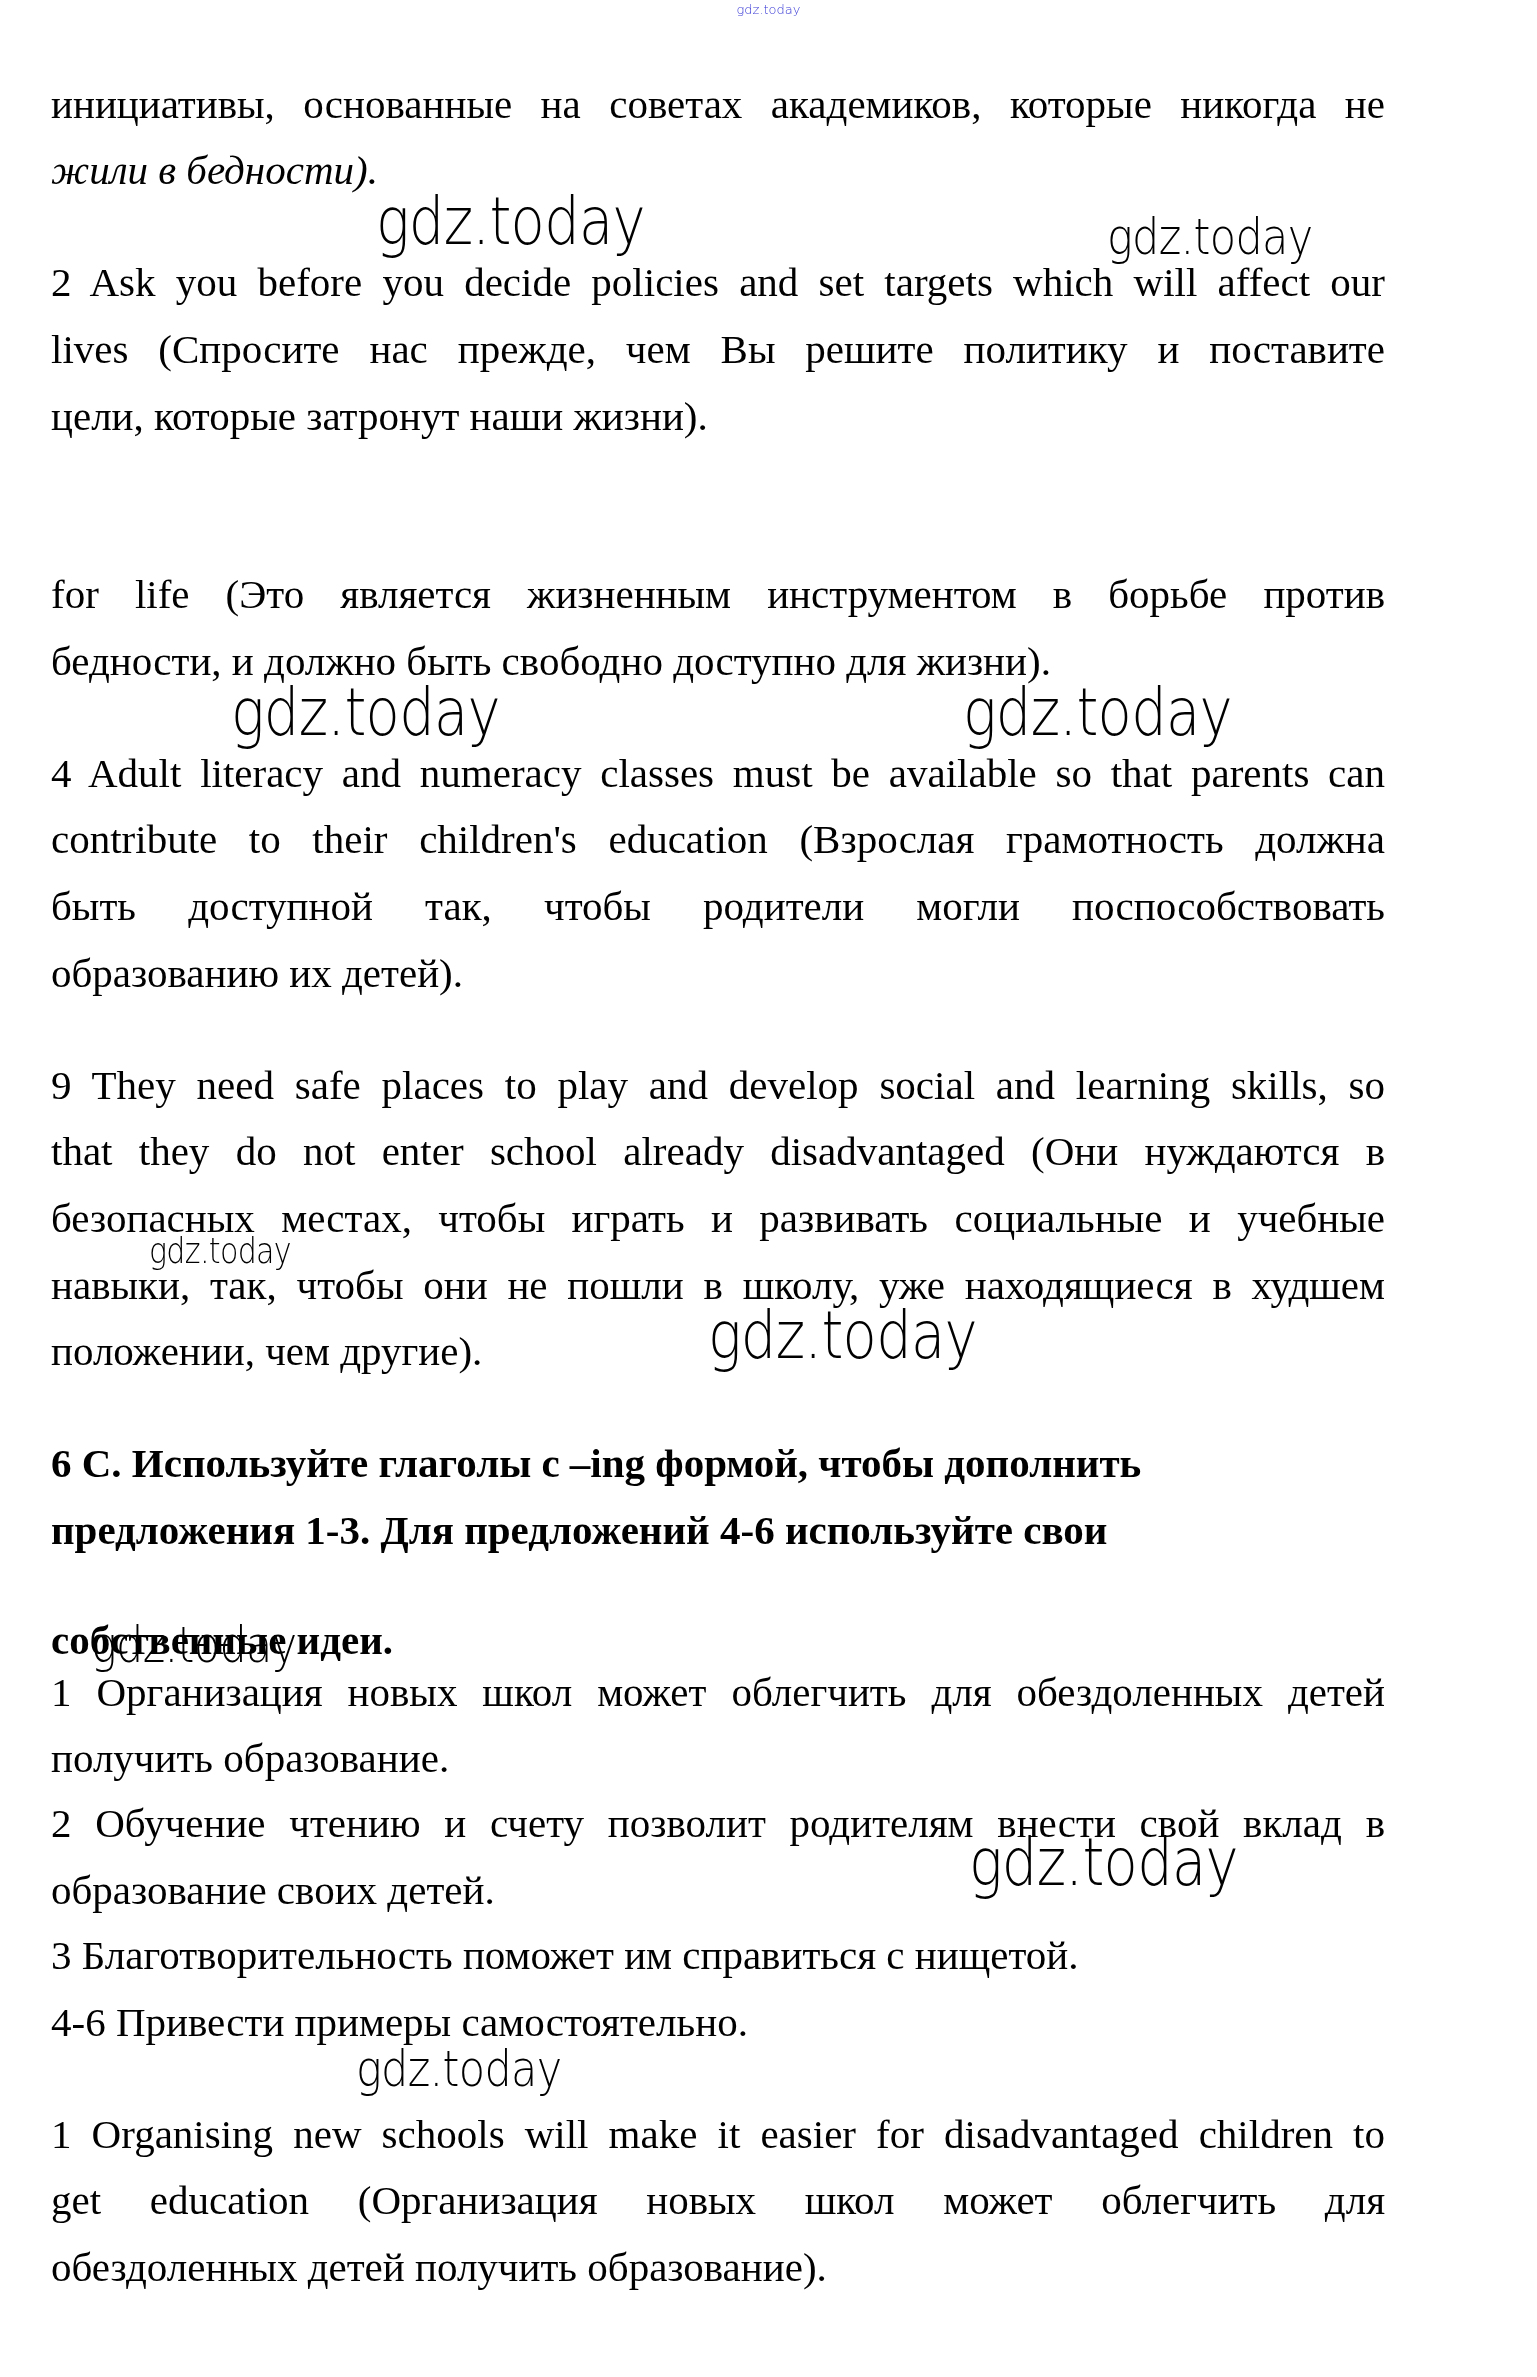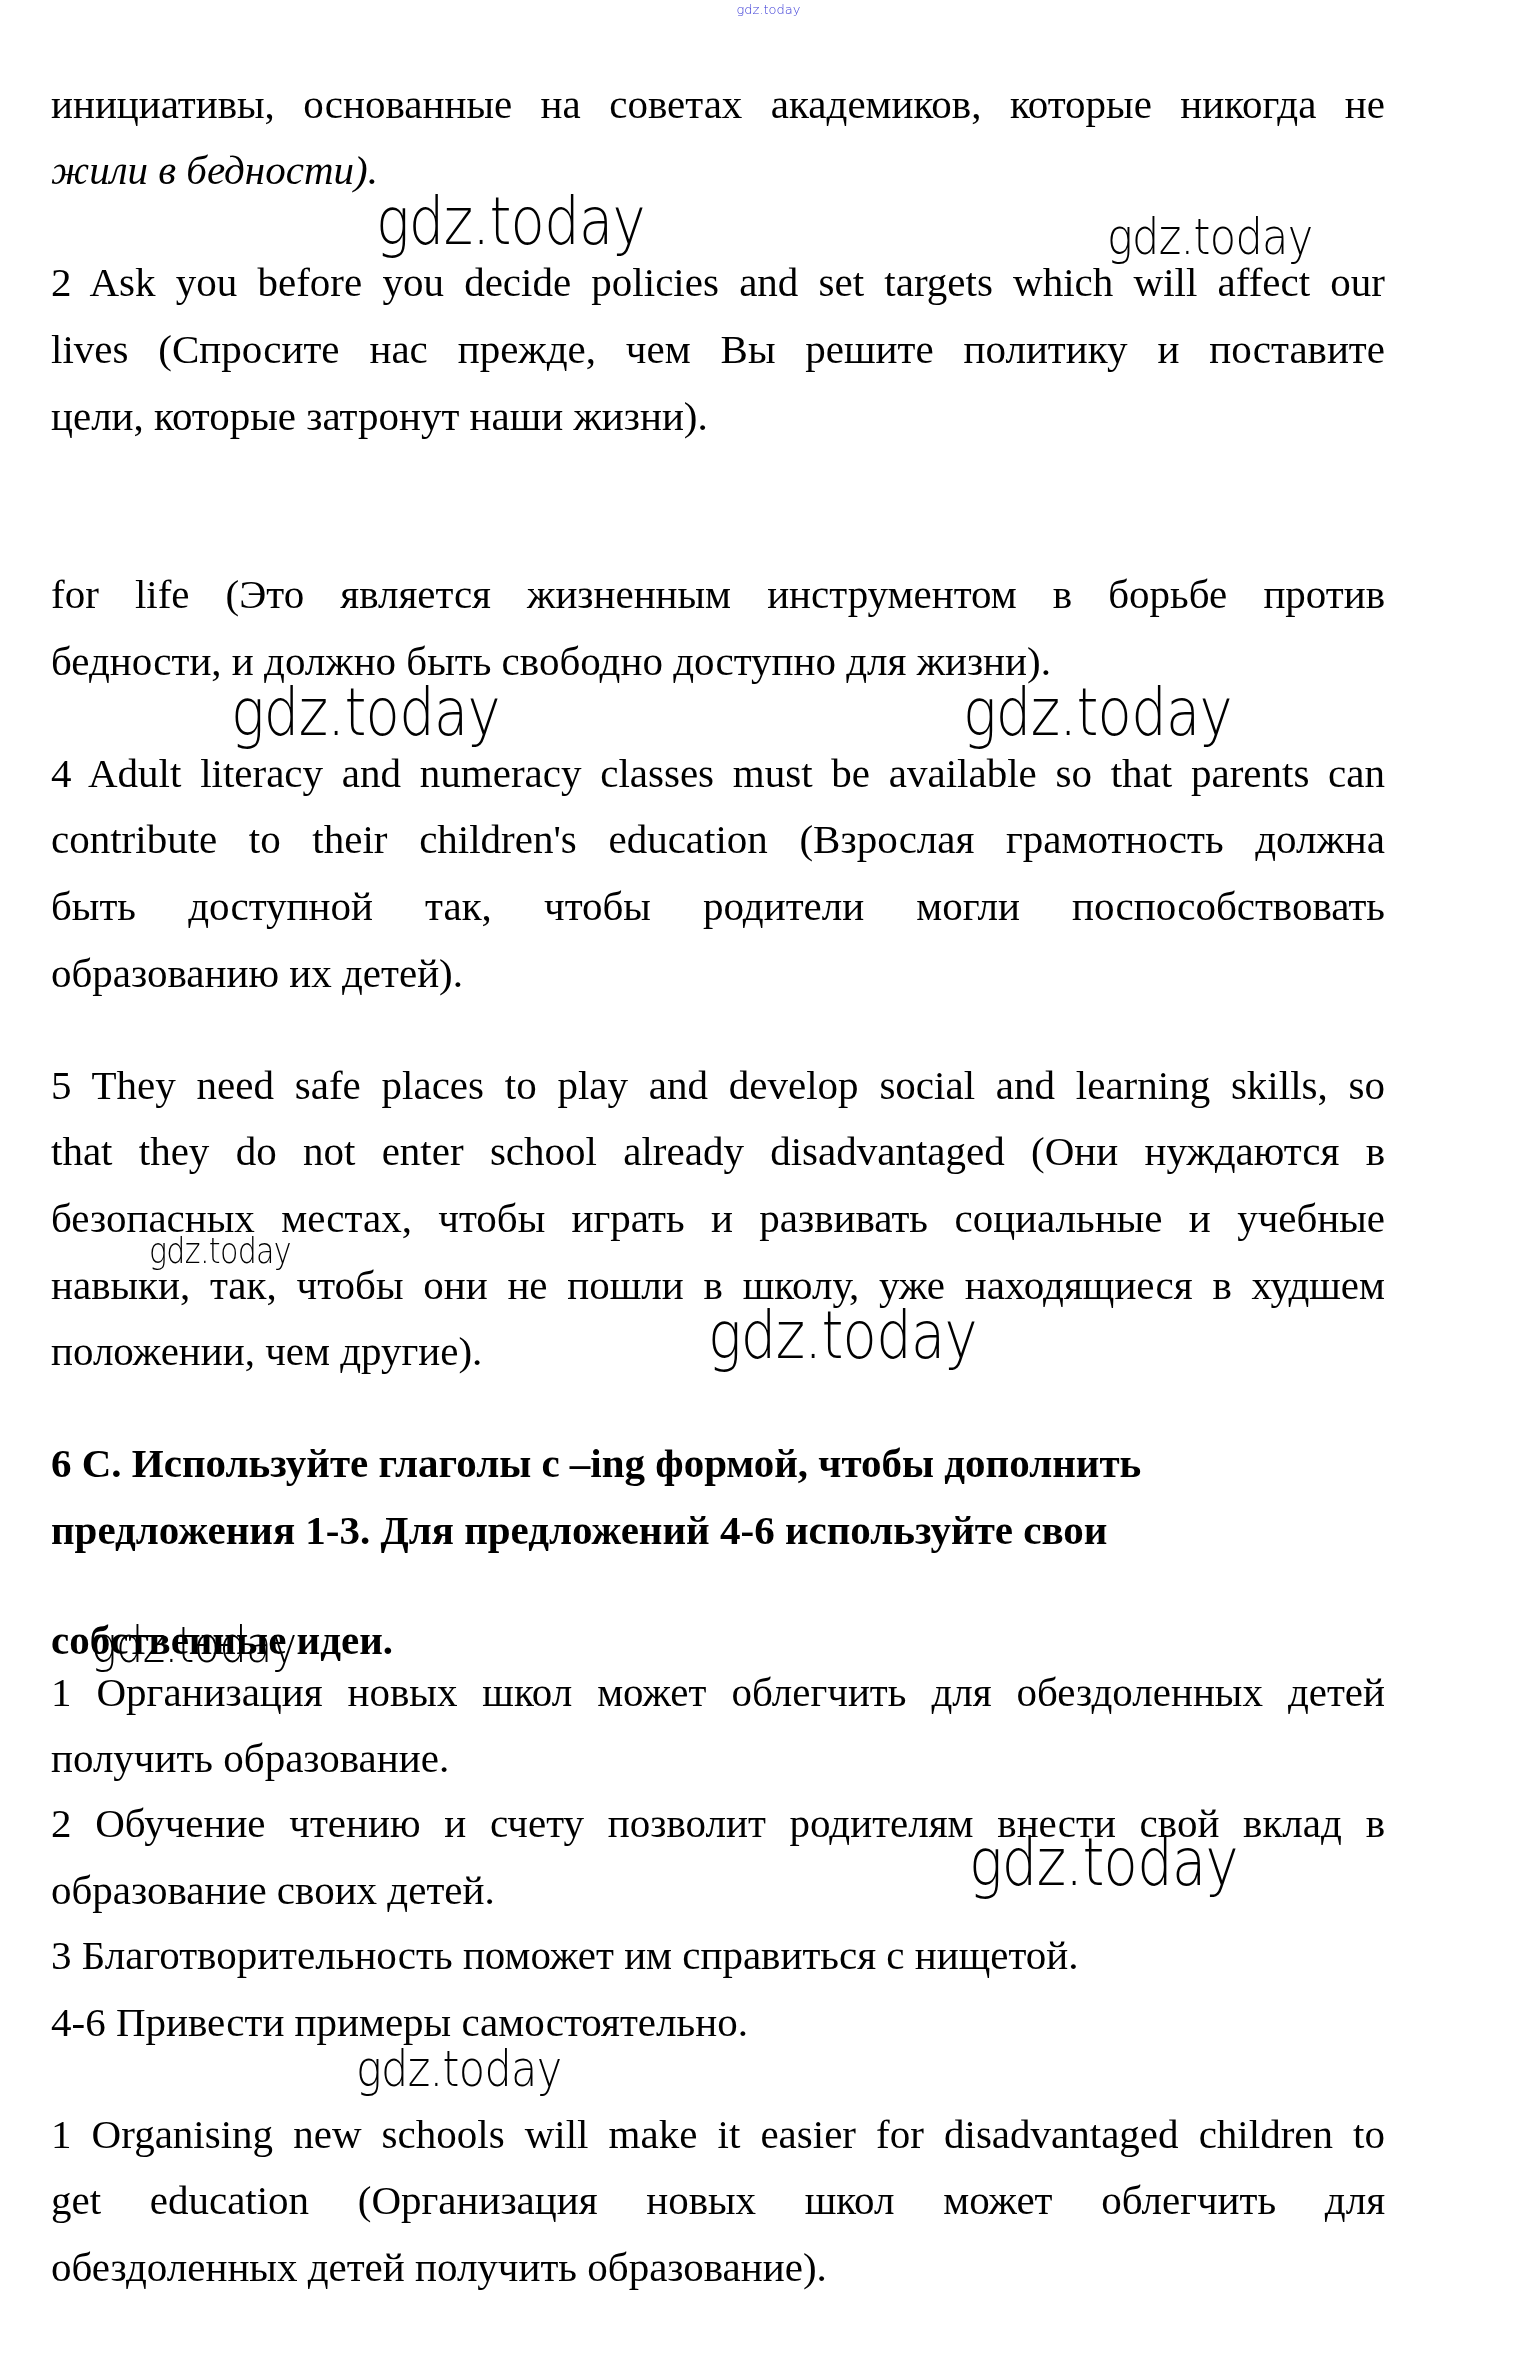--- a/index.html
+++ b/index.html
@@ -48,21 +48,21 @@
   <div class="line" style="top: 639px; width: auto;">бедности, и должно быть свободно доступно для жизни).</div>
 
   <div class="wm big" style="left:231px; top:680px;">gdz.today</div>
   <div class="wm big" style="left:963px; top:680px;">gdz.today</div>
 
   <div class="line just" style="top: 751px; white-space: normal; width: 1334px;">4 Adult literacy and numeracy classes must be available so that parents can</div>
   <div class="line just" style="top: 817px; white-space: normal; width: 1334px;">contribute to their children's education (Взрослая грамотность должна</div>
   <div class="line just" style="top: 884px; white-space: normal; width: 1334px;">быть доступной так, чтобы родители могли поспособствовать</div>
   <div class="line" style="top: 951px; width: auto;">образованию их детей).</div>
 
-  <div class="line just" style="top: 1063px; white-space: normal; width: 1334px;">5 They need safe places to play and develop social and learning skills, so</div>
+  <div class="line just" style="top: 1063px; white-space: normal; width: 1334px;">9 They need safe places to play and develop social and learning skills, so</div>
   <div class="line just" style="top: 1129px; white-space: normal; width: 1334px;">that they do not enter school already disadvantaged (Они нуждаются в</div>
   <div class="line just" style="top: 1196px; white-space: normal; width: 1334px;">безопасных местах, чтобы играть и развивать социальные и учебные</div>
   <div class="wm small" style="left:149px; top:1234px;">gdz.today</div>
   <div class="line just" style="top: 1263px; white-space: normal; width: 1334px;">навыки, так, чтобы они не пошли в школу, уже находящиеся в худшем</div>
   <div class="line" style="top: 1329px; width: auto;">положении, чем другие).</div>
 
   <div class="wm big" style="left:708px; top:1303px;">gdz.today</div>
 
   <div class="line bold" style="top: 1441px; width: auto;">6 C. Используйте глаголы с –ing формой, чтобы дополнить</div>
   <div class="line bold" style="top: 1508px; width: auto;">предложения 1-3. Для предложений 4-6 используйте свои</div>

